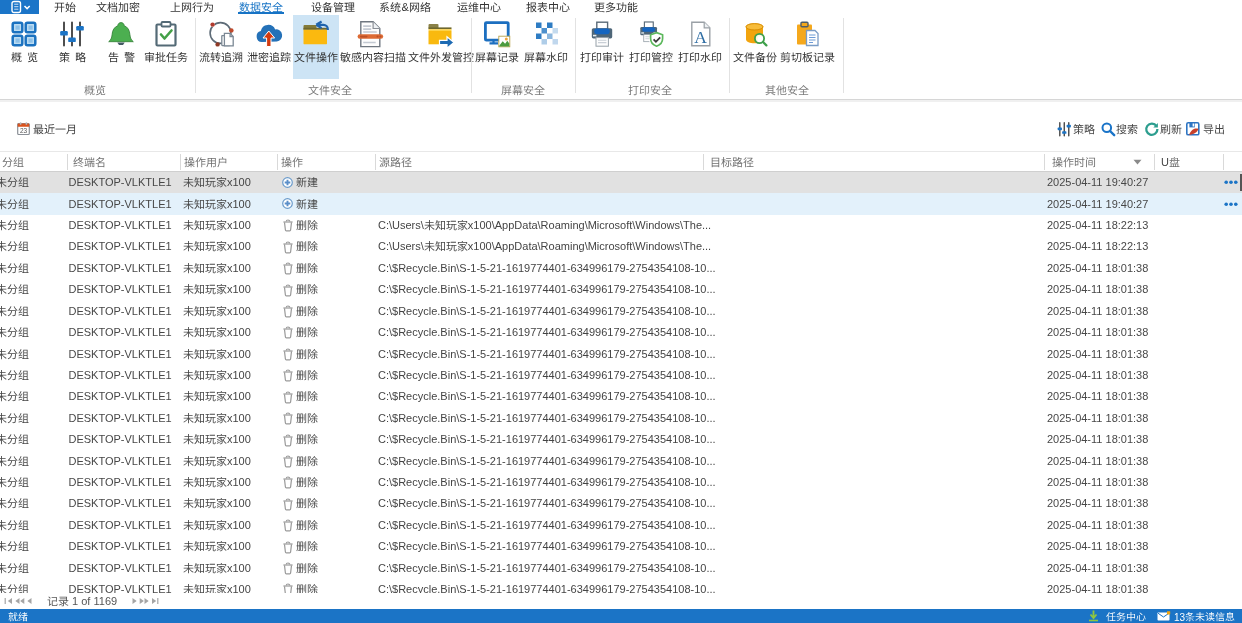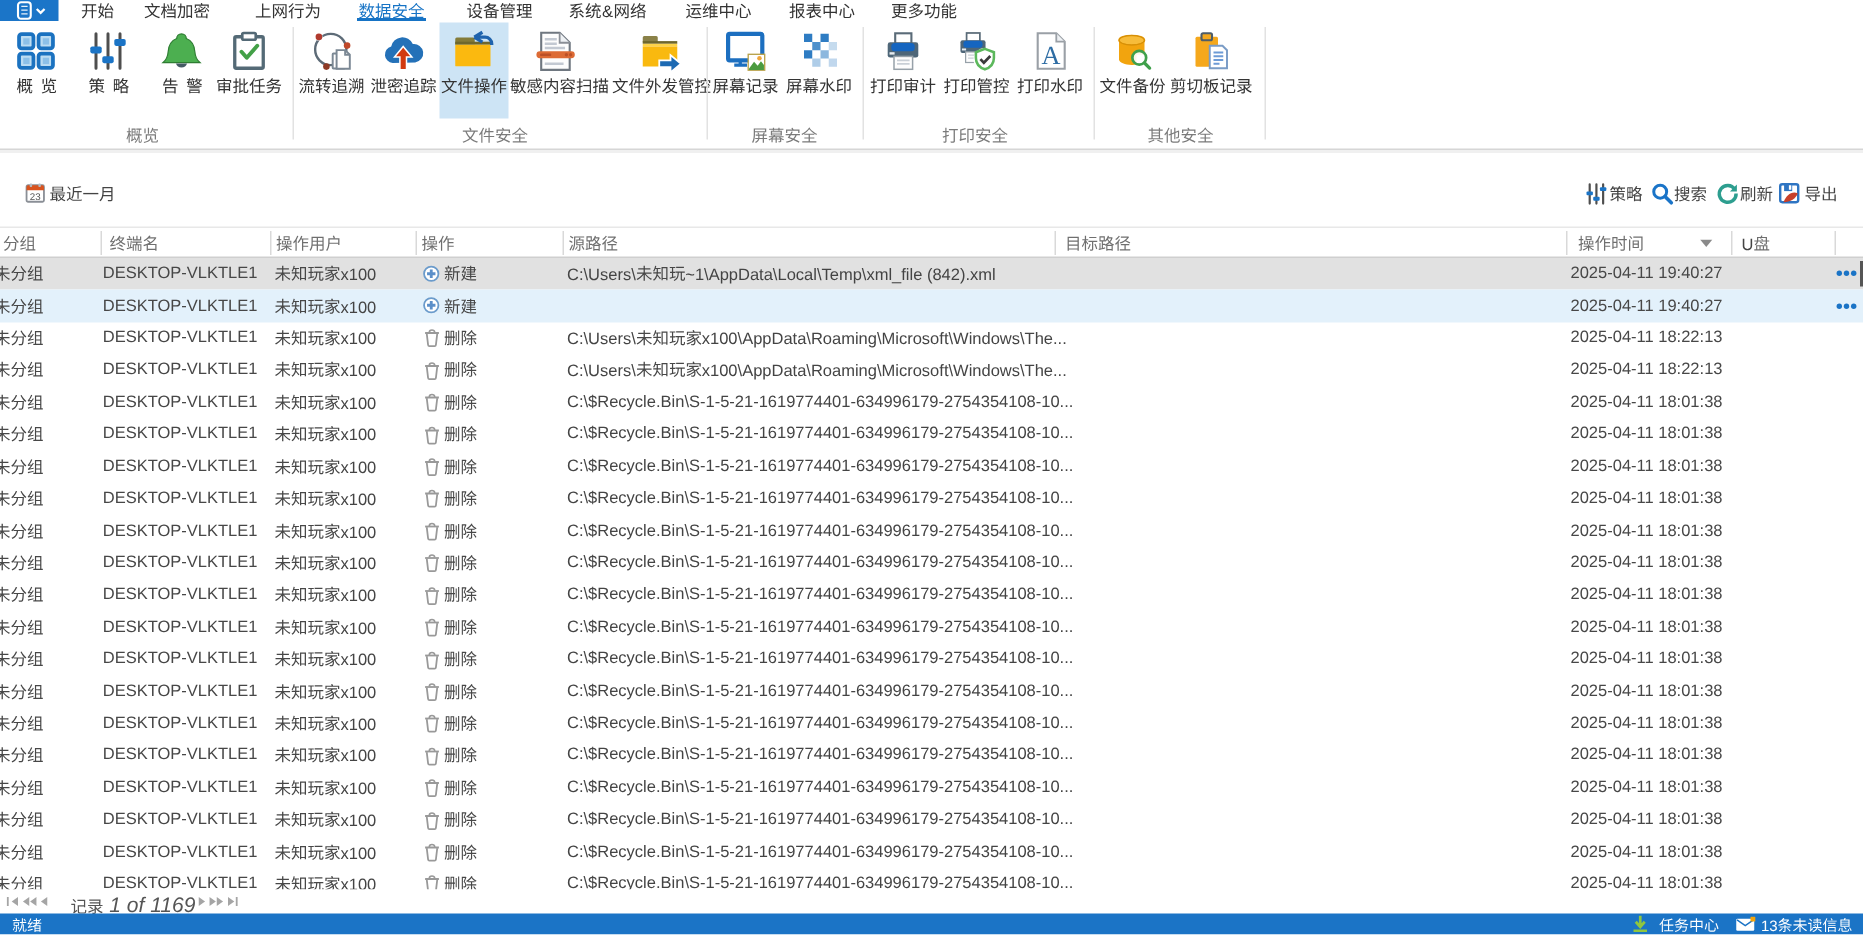--- a/index.html
+++ b/index.html
@@ -579,25 +579,20 @@
           <use href="#g5bb6" transform="translate(33.0,9.35) scale(0.0110,-0.0110)"></use>
         </svg>x100</div>
       <svg class="ic" style="left:282px;top:5px" width="11" height="11" viewBox="0 0 11 11">
         <circle cx="5.5" cy="5.5" r="4.8" fill="#fff" stroke="#6b9bcb" stroke-width="1.2"></circle>
         <path d="M5.5 2.7 v5.6 M2.7 5.5 h5.6" stroke="#5b8fc9" stroke-width="1.9"></path>
       </svg>
       <div class="t" style="left:296px;top:5.2px;font-size:11px;color:#444;"><svg style="vertical-align:-0.15em" width="22.0" height="11.0" viewBox="0 0 22.0 11.0" fill="#474747">
           <use href="#g65b0" transform="translate(0.0,9.35) scale(0.0110,-0.0110)"></use>
           <use href="#g5efa" transform="translate(11.0,9.35) scale(0.0110,-0.0110)"></use>
         </svg></div>
-      <div class="t" style="left:378px;top:5.2px;font-size:11px;color:#444;">C:\Users\<svg style="vertical-align:-0.15em" width="33.0" height="11.0" viewBox="0 0 33.0 11.0" fill="#474747">
-          <use href="#g672a" transform="translate(0.0,9.35) scale(0.0110,-0.0110)"></use>
-          <use href="#g77e5" transform="translate(11.0,9.35) scale(0.0110,-0.0110)"></use>
-          <use href="#g73a9" transform="translate(22.0,9.35) scale(0.0110,-0.0110)"></use>
-        </svg>~1\AppData\Local\Temp\xml_file (842).xml</div>
       <div class="t" style="left:1047px;top:5.2px;font-size:11px;color:#474747;">2025-04-11 19:40:27</div>
       <svg class="ic" style="left:1224px;top:8.2px" width="14" height="5" viewBox="0 0 14 5">
         <g fill="#1b74c6">
           <circle cx="2.2" cy="2.2" r="1.8"></circle>
           <circle cx="7" cy="2.2" r="1.8"></circle>
           <circle cx="11.8" cy="2.2" r="1.8"></circle>
         </g>
       </svg>
     </div>
     <div style="left:0;top:21.42px;width:1242px;height:21.42px;position:absolute;background:#e3f1fb;">
@@ -1094,21 +1089,21 @@
 <div class="abs" style="left:1240px;top:174px;width:2px;height:17px;background:#555"></div>
 <div class="abs" style="left:0;top:593px;width:1242px;height:16px;background:#fff"></div>
 <svg class="ic" style="left:4px;top:597px" width="30" height="8" viewBox="0 0 30 8">
     <g fill="#a5a5a5">
       <rect x="0.6" y="1" width="1.2" height="6"></rect>
       <path d="M8 1 L3.8 4 L8 7z"></path>
       <path d="M15.5 1 L11.3 4 L15.5 7z M20.3 1 L16.1 4 L20.3 7z"></path>
       <path d="M27.5 1 L23.3 4 L27.5 7z"></path>
     </g>
   </svg>
-<div class="t" style="left:47px;top:596px;font-size:14px;color:#555;font-style:italic;"><svg style="vertical-align:-0.15em" width="22.0" height="11.0" viewBox="0 0 22.0 11.0" fill="#555">
+<div class="t" style="left:47px;top:596px;font-size:11px;color:#555;"><svg style="vertical-align:-0.15em" width="22.0" height="11.0" viewBox="0 0 22.0 11.0" fill="#555">
       <use href="#g8bb0" transform="translate(0.0,9.35) scale(0.0110,-0.0110)"></use>
       <use href="#g5f55" transform="translate(11.0,9.35) scale(0.0110,-0.0110)"></use>
     </svg> 1 of 1169</div>
 <svg class="ic" style="left:130px;top:597px" width="30" height="8" viewBox="0 0 30 8">
     <g fill="#a5a5a5">
       <path d="M2.5 1 L6.7 4 L2.5 7z"></path>
       <path d="M9.7 1 L13.9 4 L9.7 7z M14.5 1 L18.7 4 L14.5 7z"></path>
       <path d="M22 1 L26.2 4 L22 7z"></path>
       <rect x="27.2" y="1" width="1.2" height="6"></rect>
     </g>

